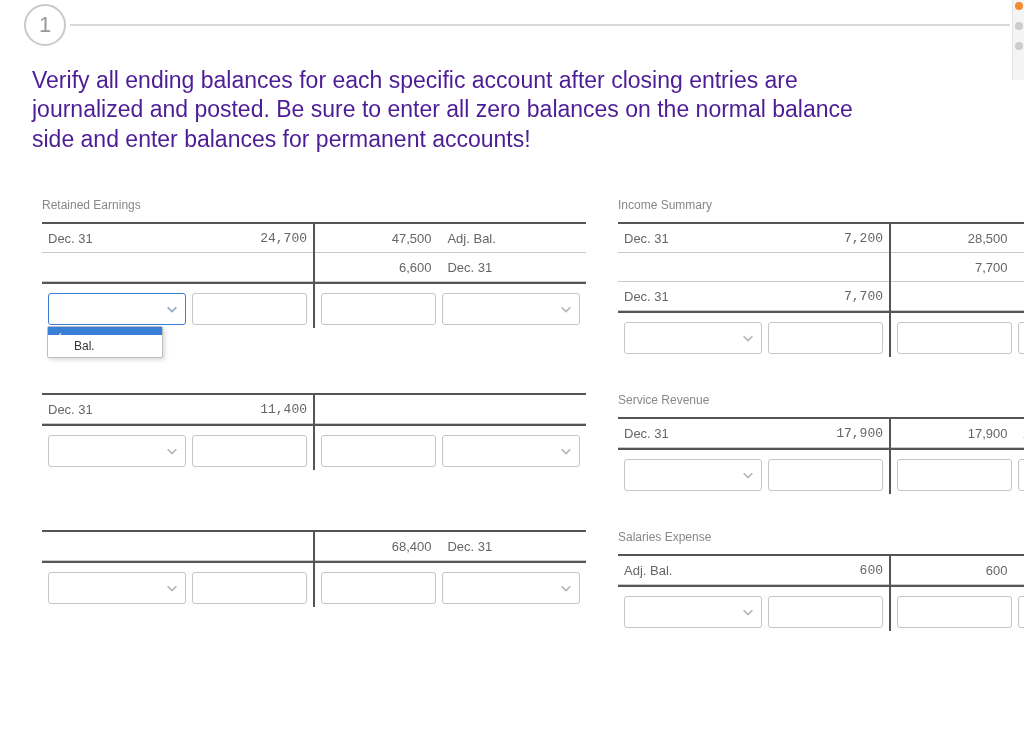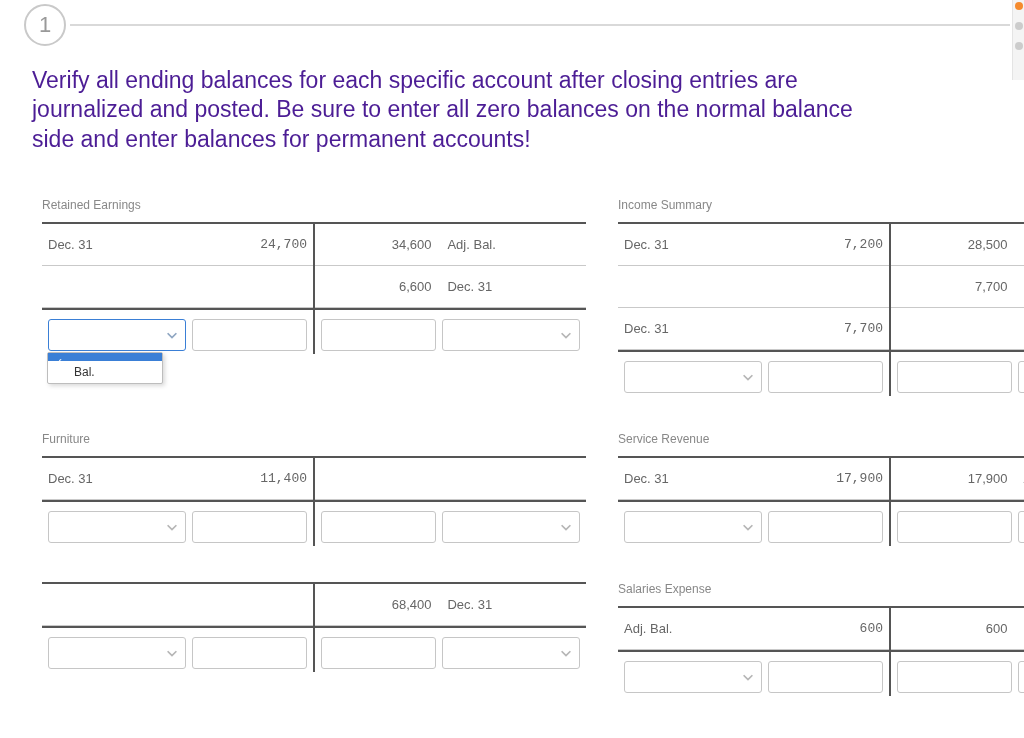--- a/index.html
+++ b/index.html
@@ -21,21 +21,21 @@
   }
   .grid {
     position: absolute; top: 198px; left: 42px; right: 60px;
     display: grid; grid-template-columns: 1fr 1fr; column-gap: 32px; row-gap: 36px;
   }
   .t-account { font-size: 13px; color: #666; }
   .t-title { text-align: left; font-size: 12px; color: #888; margin-bottom: 10px; }
   .t-body { border-top: 2px solid #555; display: flex; }
   .t-side { flex: 1; }
   .t-left { border-right: 2px solid #555; }
-  .t-row { display: flex; height: 42px; align-items: center; border-bottom: 1px solid #c9c9c9; padding: 8px 6px; }
+  .t-row { display: flex; height: 29px; align-items: center; border-bottom: 1px solid #c9c9c9; padding: 8px 6px; }
   .t-row.inputs { border-top: 2px solid #555; border-bottom: none; height: 46px; padding: 6px 6px 0; gap: 6px; }
   .t-row .date { flex: 1.2; white-space: nowrap; }
   .t-row .amt { flex: 1; text-align: right; font-family: Liberation Mono, monospace; }
   .t-row .lbl { flex: 1.2; padding-left: 8px; }
   .t-row .amt-left { flex: 1; text-align: right; padding-right: 8px; }
   .inp, .sel {
     height: 32px; border: 1px solid #c6c6c6; border-radius: 3px; background: #fff;
   }
   .inp { flex: 1; min-width: 50px; }
   .sel { flex: 1.2; min-width: 70px; position: relative; display: flex; align-items: center; justify-content: flex-end; padding-right: 6px; }
@@ -93,21 +93,21 @@
                 <div class="opt">
                   <span>Bal.</span>
                 </div>
               </div>
             </div>
             <input class="inp" style="">
           </div>
         </div>
         <div class="t-side">
           <div class="t-row">
-            <span class="amt-left">34,600</span>
+            <span class="amt-left">47,500</span>
             <span class="lbl">Adj. Bal.</span>
           </div>
           <div class="t-row">
             <span class="amt-left">6,600</span>
             <span class="lbl">Dec. 31</span>
           </div>
           <div class="t-row inputs">
             <input class="inp" style="">
             <div class="sel">
               <span class="chev">
@@ -159,21 +159,20 @@
             <input class="inp" style="">
             <div class="sel">
               
             </div>
           </div>
         </div>
       </div>
     </div>
 
     <div class="t-account">
-      <div class="t-title">Furniture</div>
       <div class="t-body">
         <div class="t-side t-left">
           <div class="t-row">
             <span class="date">Dec. 31</span>
             <span class="amt">11,400</span>
           </div>
           <div class="t-row inputs">
             <div class="sel">
               <span class="chev">
                 <svg viewBox="0 0 16 16" width="14" height="14">

